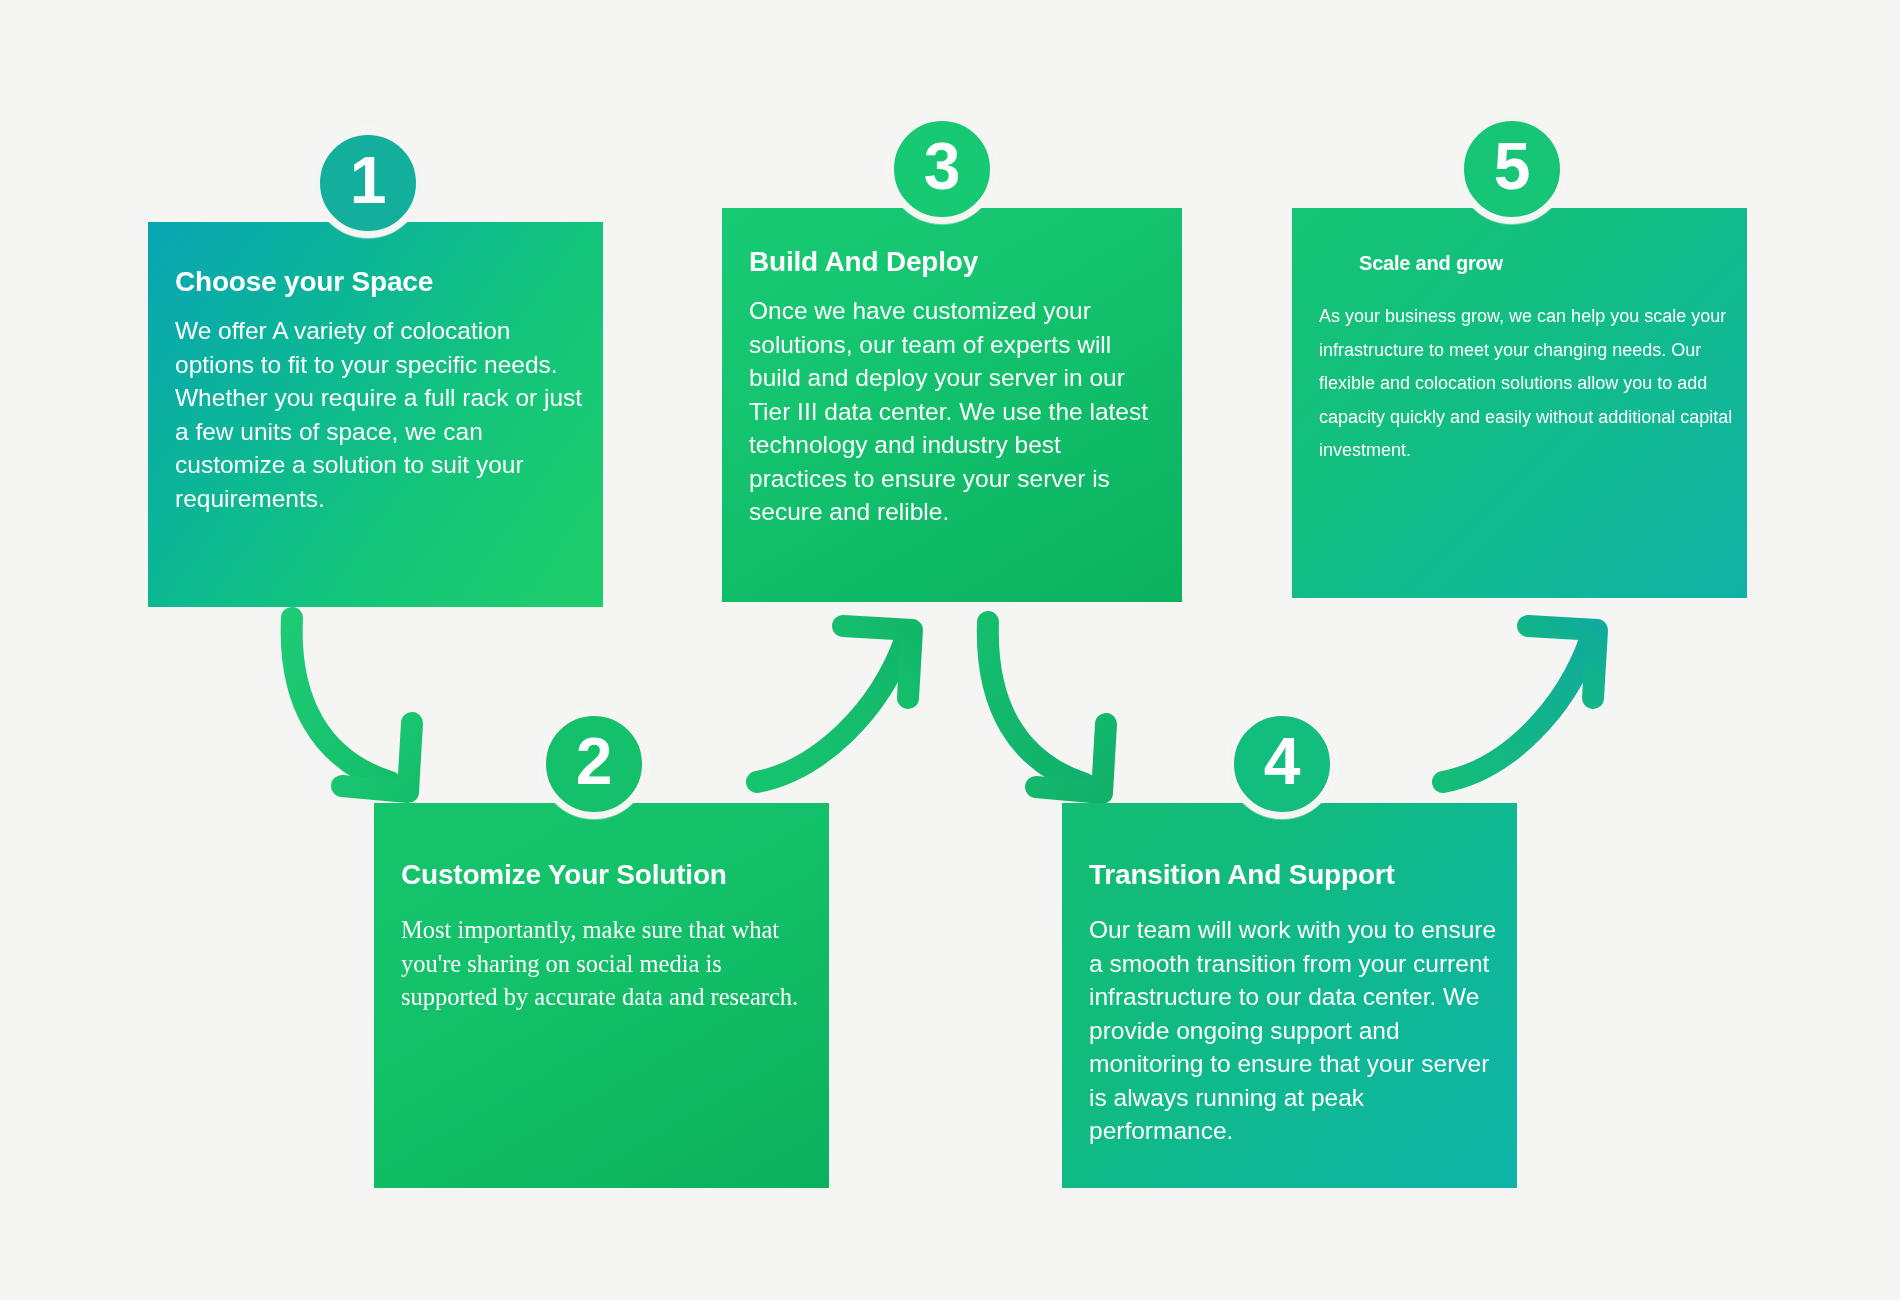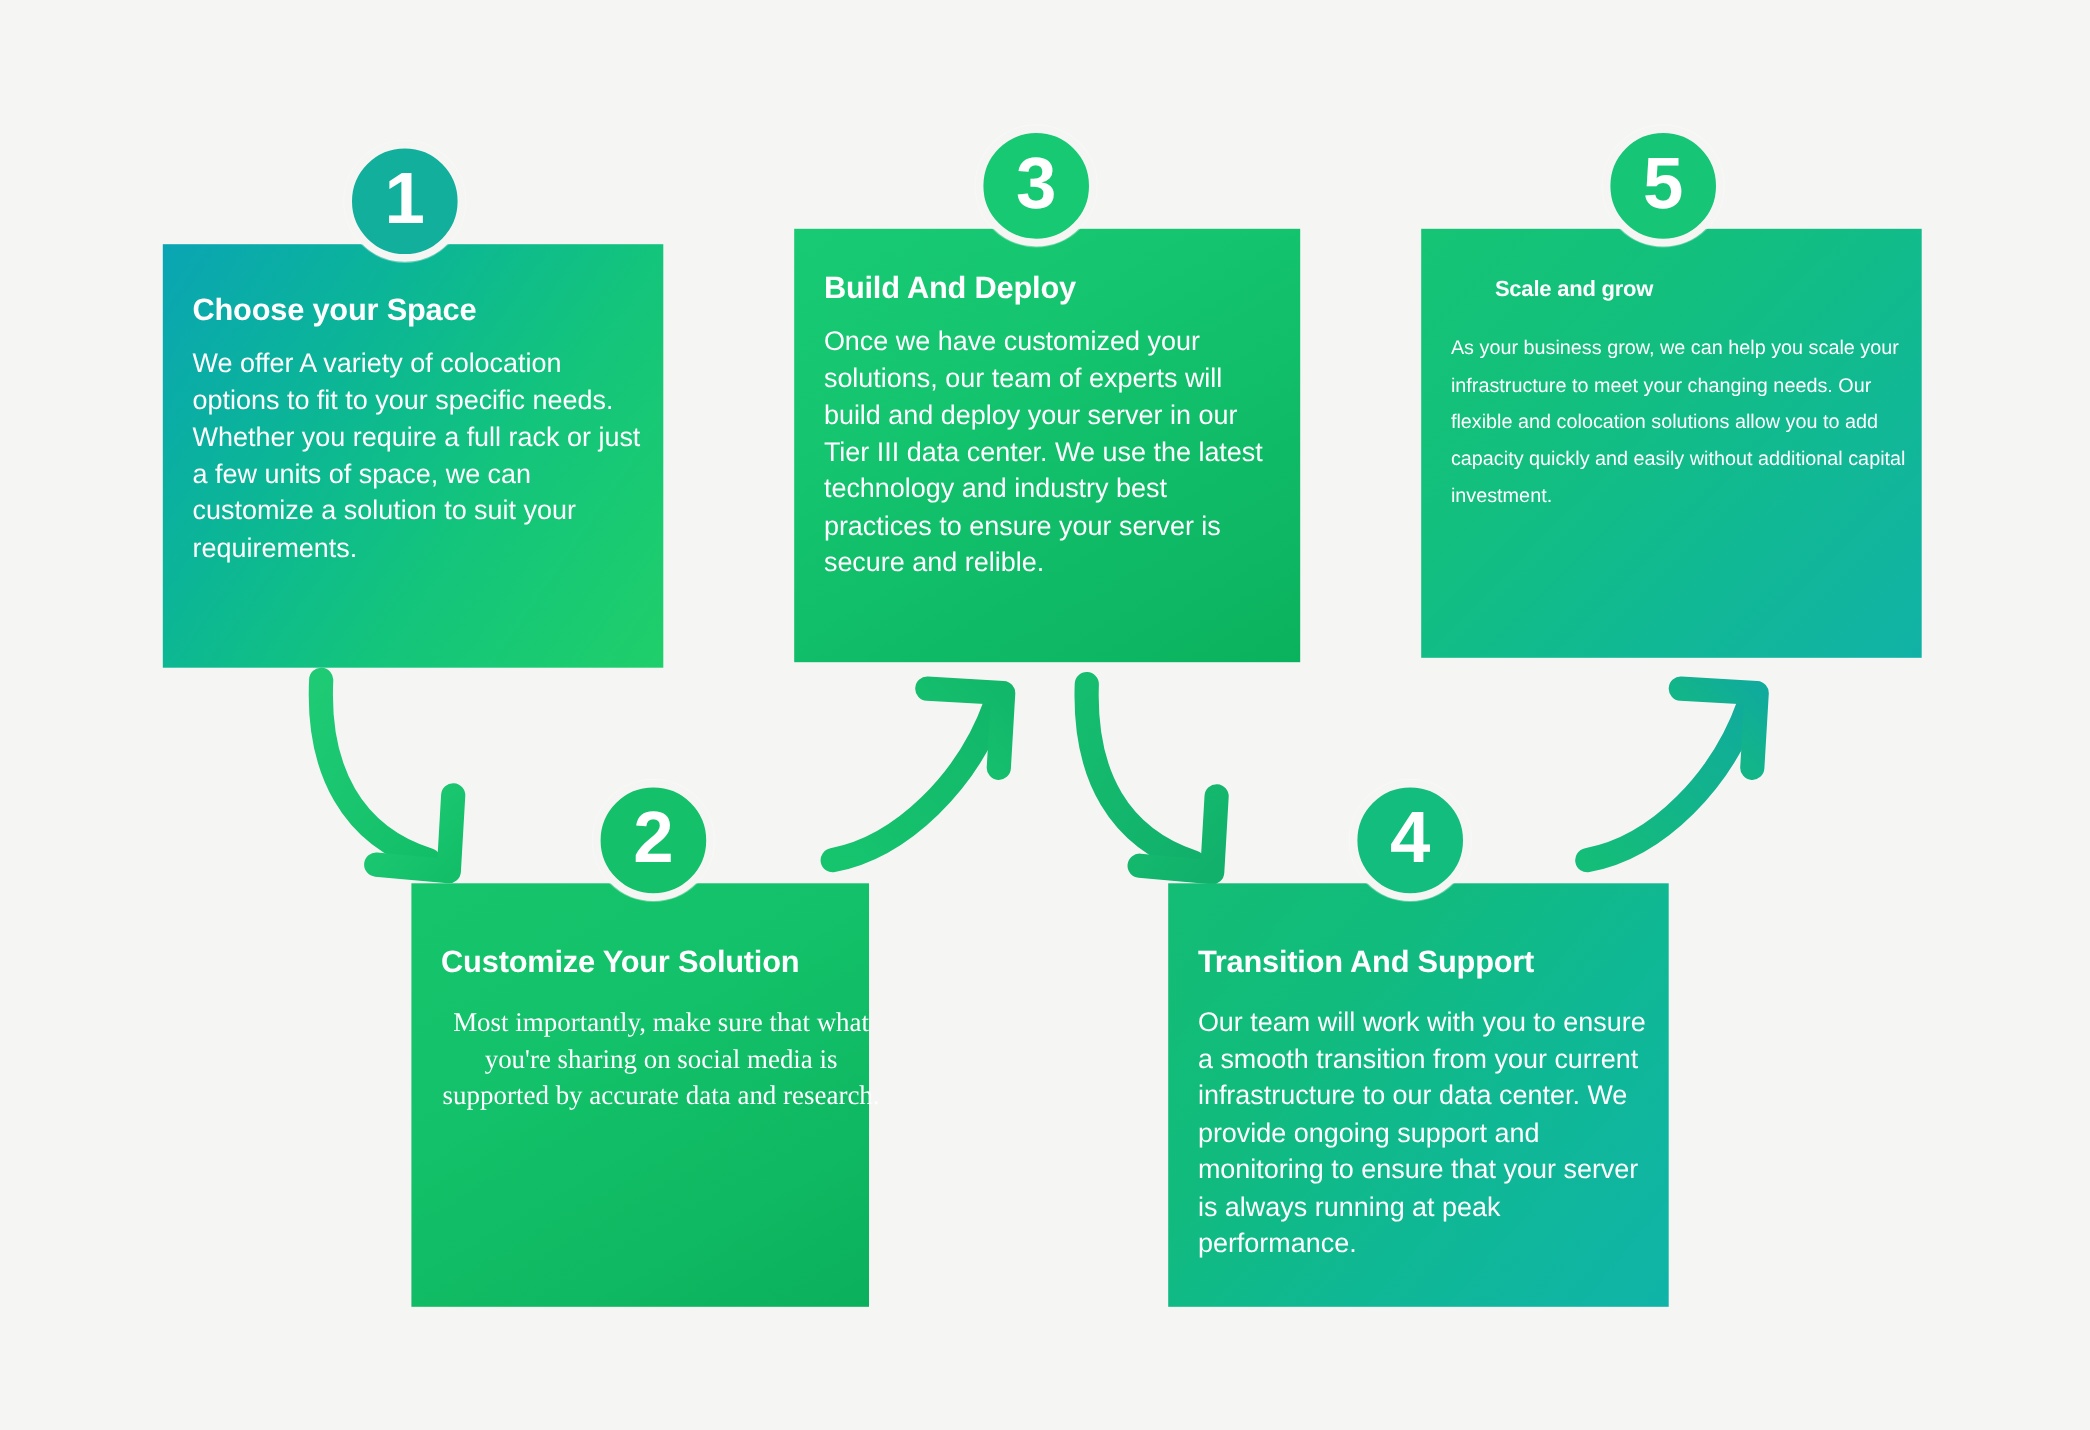--- a/index.html
+++ b/index.html
@@ -58,23 +58,22 @@
   #card-1 {
     left: 148px; top: 222px;
     width: 455px; height: 385px;
     background: linear-gradient(125deg, #0aa5b4 0%, #0bb597 32%, #13c47c 62%, #1fcf6a 100%);
   }
   #card-1 .card-title { position:absolute; left: 27px; top: 44px; font-size: 28px; text-align: right; }
   #card-1 .card-body  { position:absolute; left: 27px; top: 92px; width: 410px; font-size: 24.5px; line-height: 33.5px; }
 
   #card-2 {
     left: 374px; top: 803px;
-    width: 416px; height: 385px;
+    width: 455px; height: 385px;
     background: linear-gradient(150deg, #16c46c 0%, #12c169 40%, #0fb862 75%, #0bb05c 100%);
-    text-align: center;
   }
   #card-2 .card-title { position:absolute; left: 27px; top: 56px; font-size: 28px; }
   #card-2 .card-body  { position:absolute; left: 27px; top: 110px; width: 400px; font-size: 24.5px; line-height: 33.5px; font-family: Liberation Serif, serif; }
 
   #card-3 {
     left: 722px; top: 208px;
     width: 460px; height: 394px;
     background: linear-gradient(150deg, #19ca74 0%, #14c46e 35%, #0fba66 70%, #0bb25e 100%);
   }
   #card-3 .card-title { position:absolute; left: 27px; top: 38px; font-size: 28px; }

